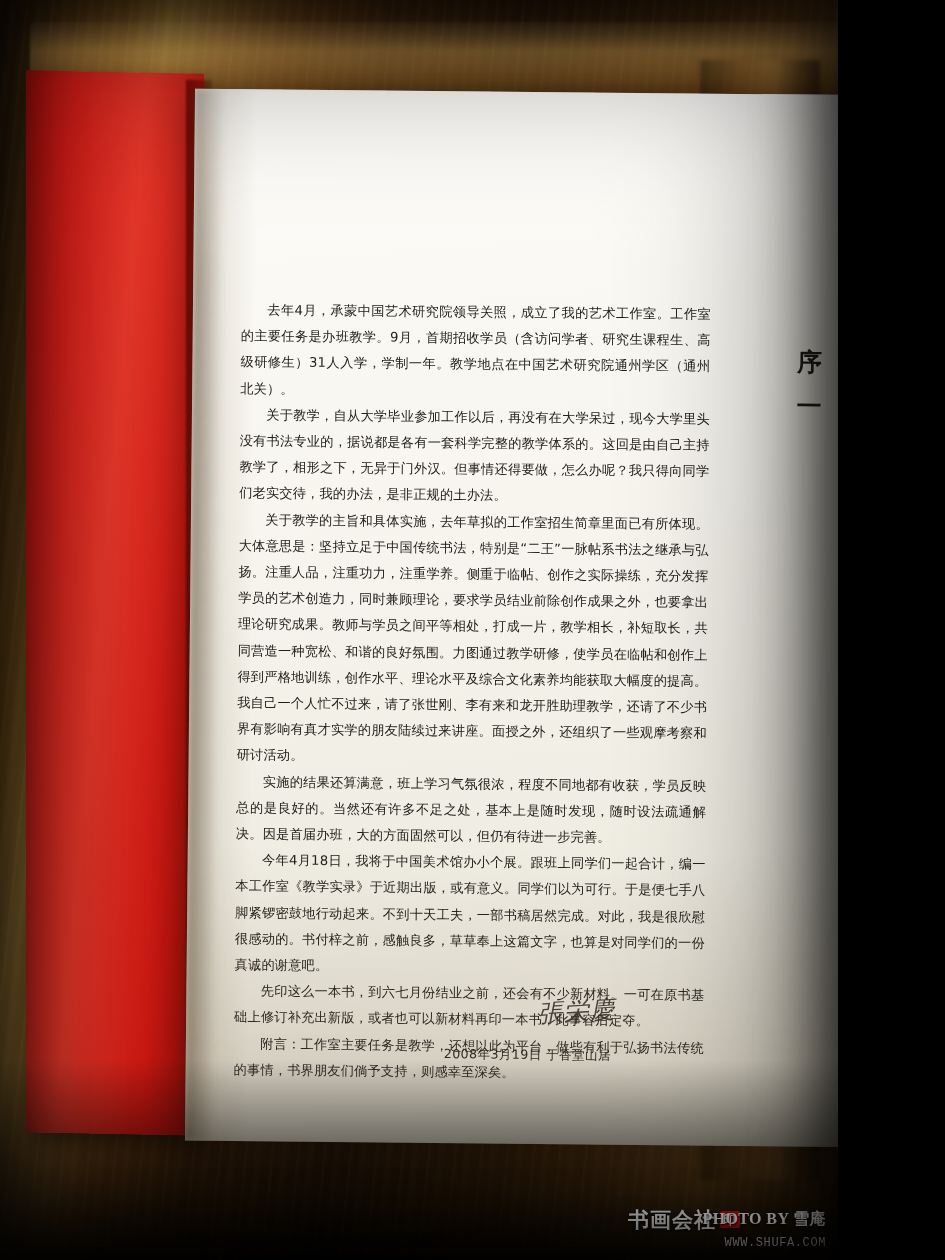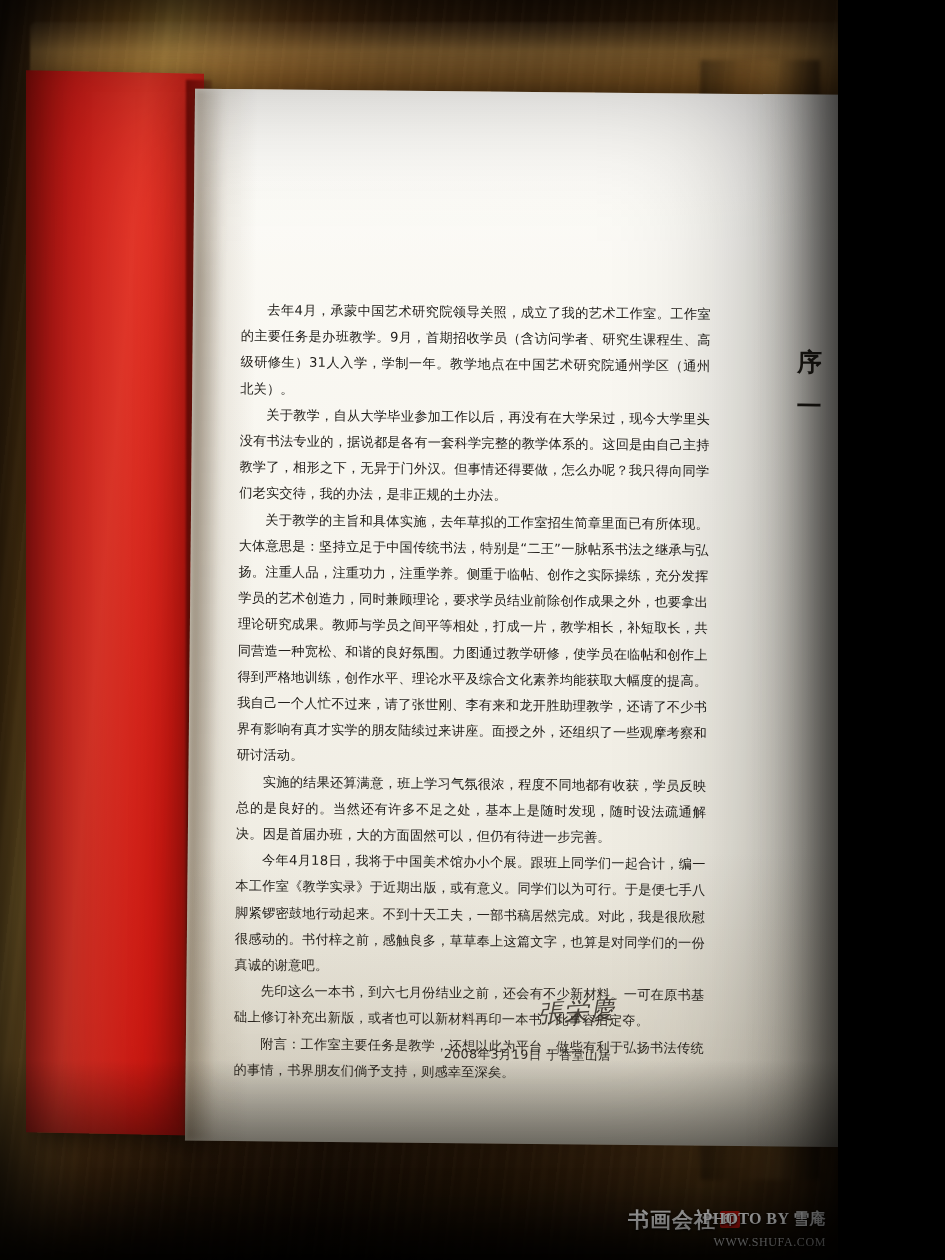--- a/index.html
+++ b/index.html
@@ -233,21 +233,21 @@
     font-size: 16px;
     font-weight: 700;
     letter-spacing: .4px;
     text-shadow: 0 1px 2px rgba(0,0,0,.9);
   }
   .wm-site {
     position: absolute;
     right: 12px;
     bottom: 10px;
     color: #d8d8d8;
-    font-family: Liberation Serif, serif;
+    font-family: Liberation Mono, monospace;
     font-size: 12px;
     letter-spacing: .6px;
     text-shadow: 0 1px 2px rgba(0,0,0,.9);
   }
   .wm-logo {
     position: absolute;
     right: 98px;
     bottom: 26px;
     color: rgba(245,245,245,0.88);
     font-family: "DejaVu Serif", serif;

